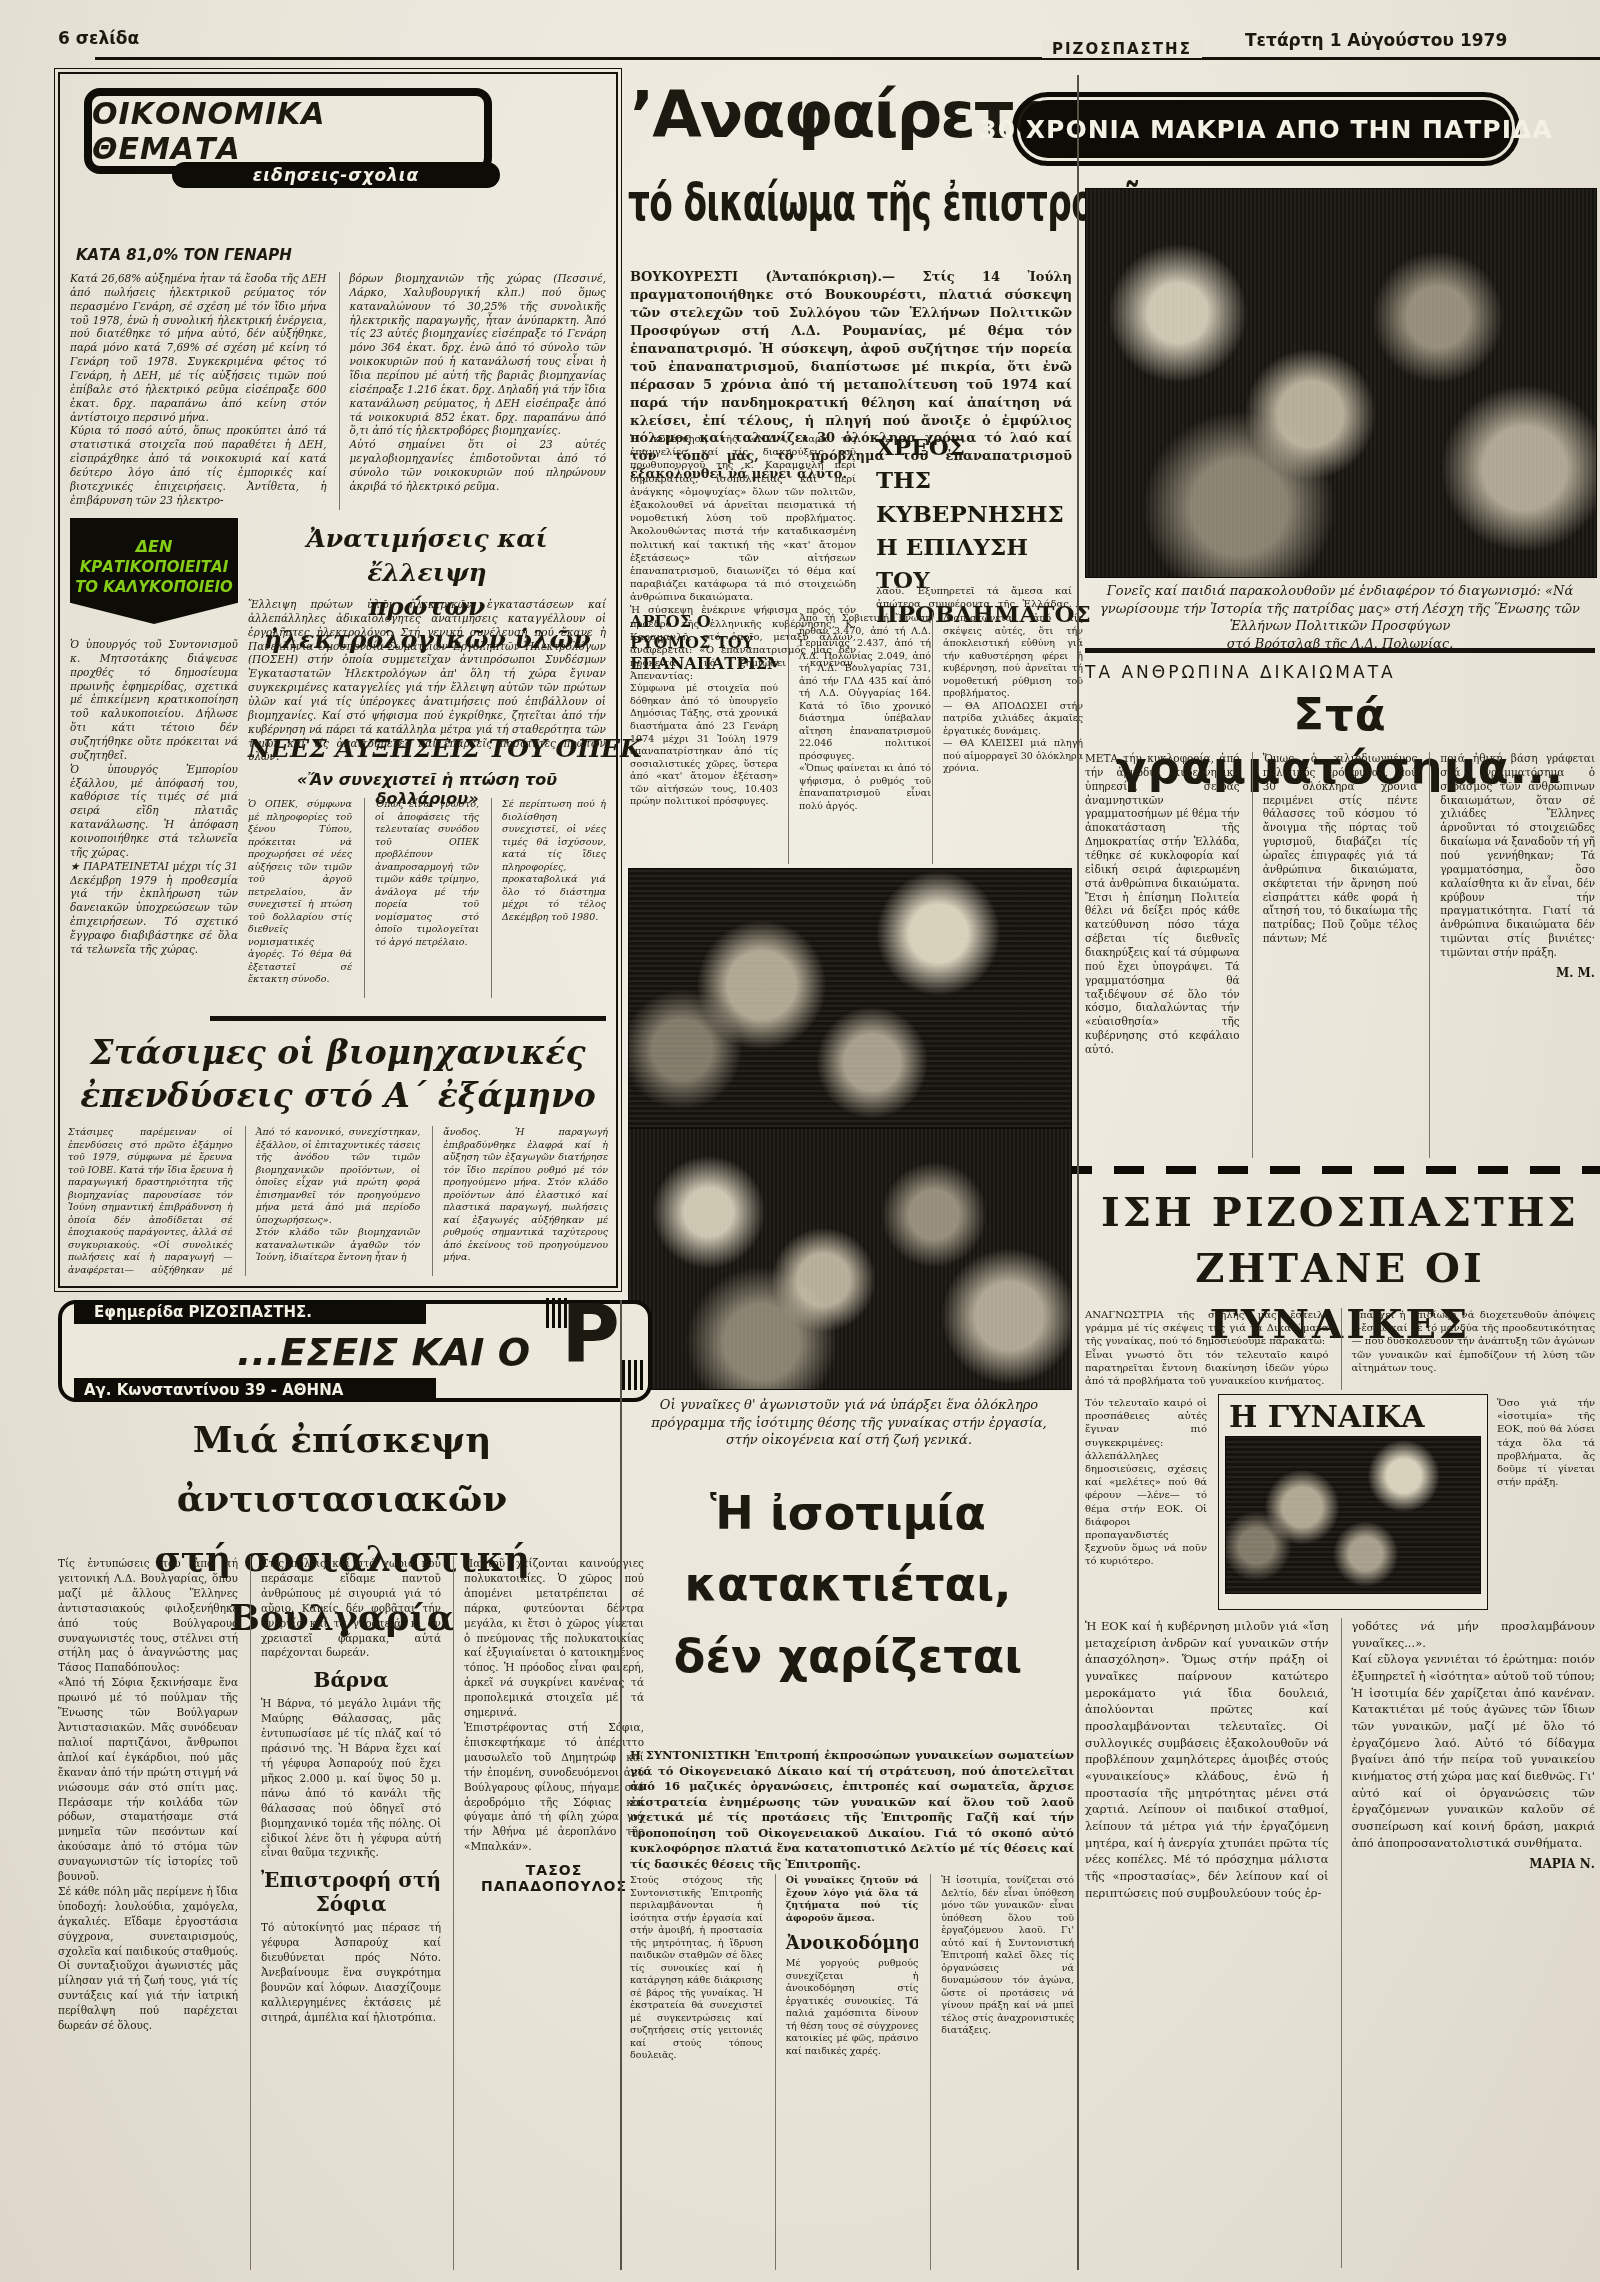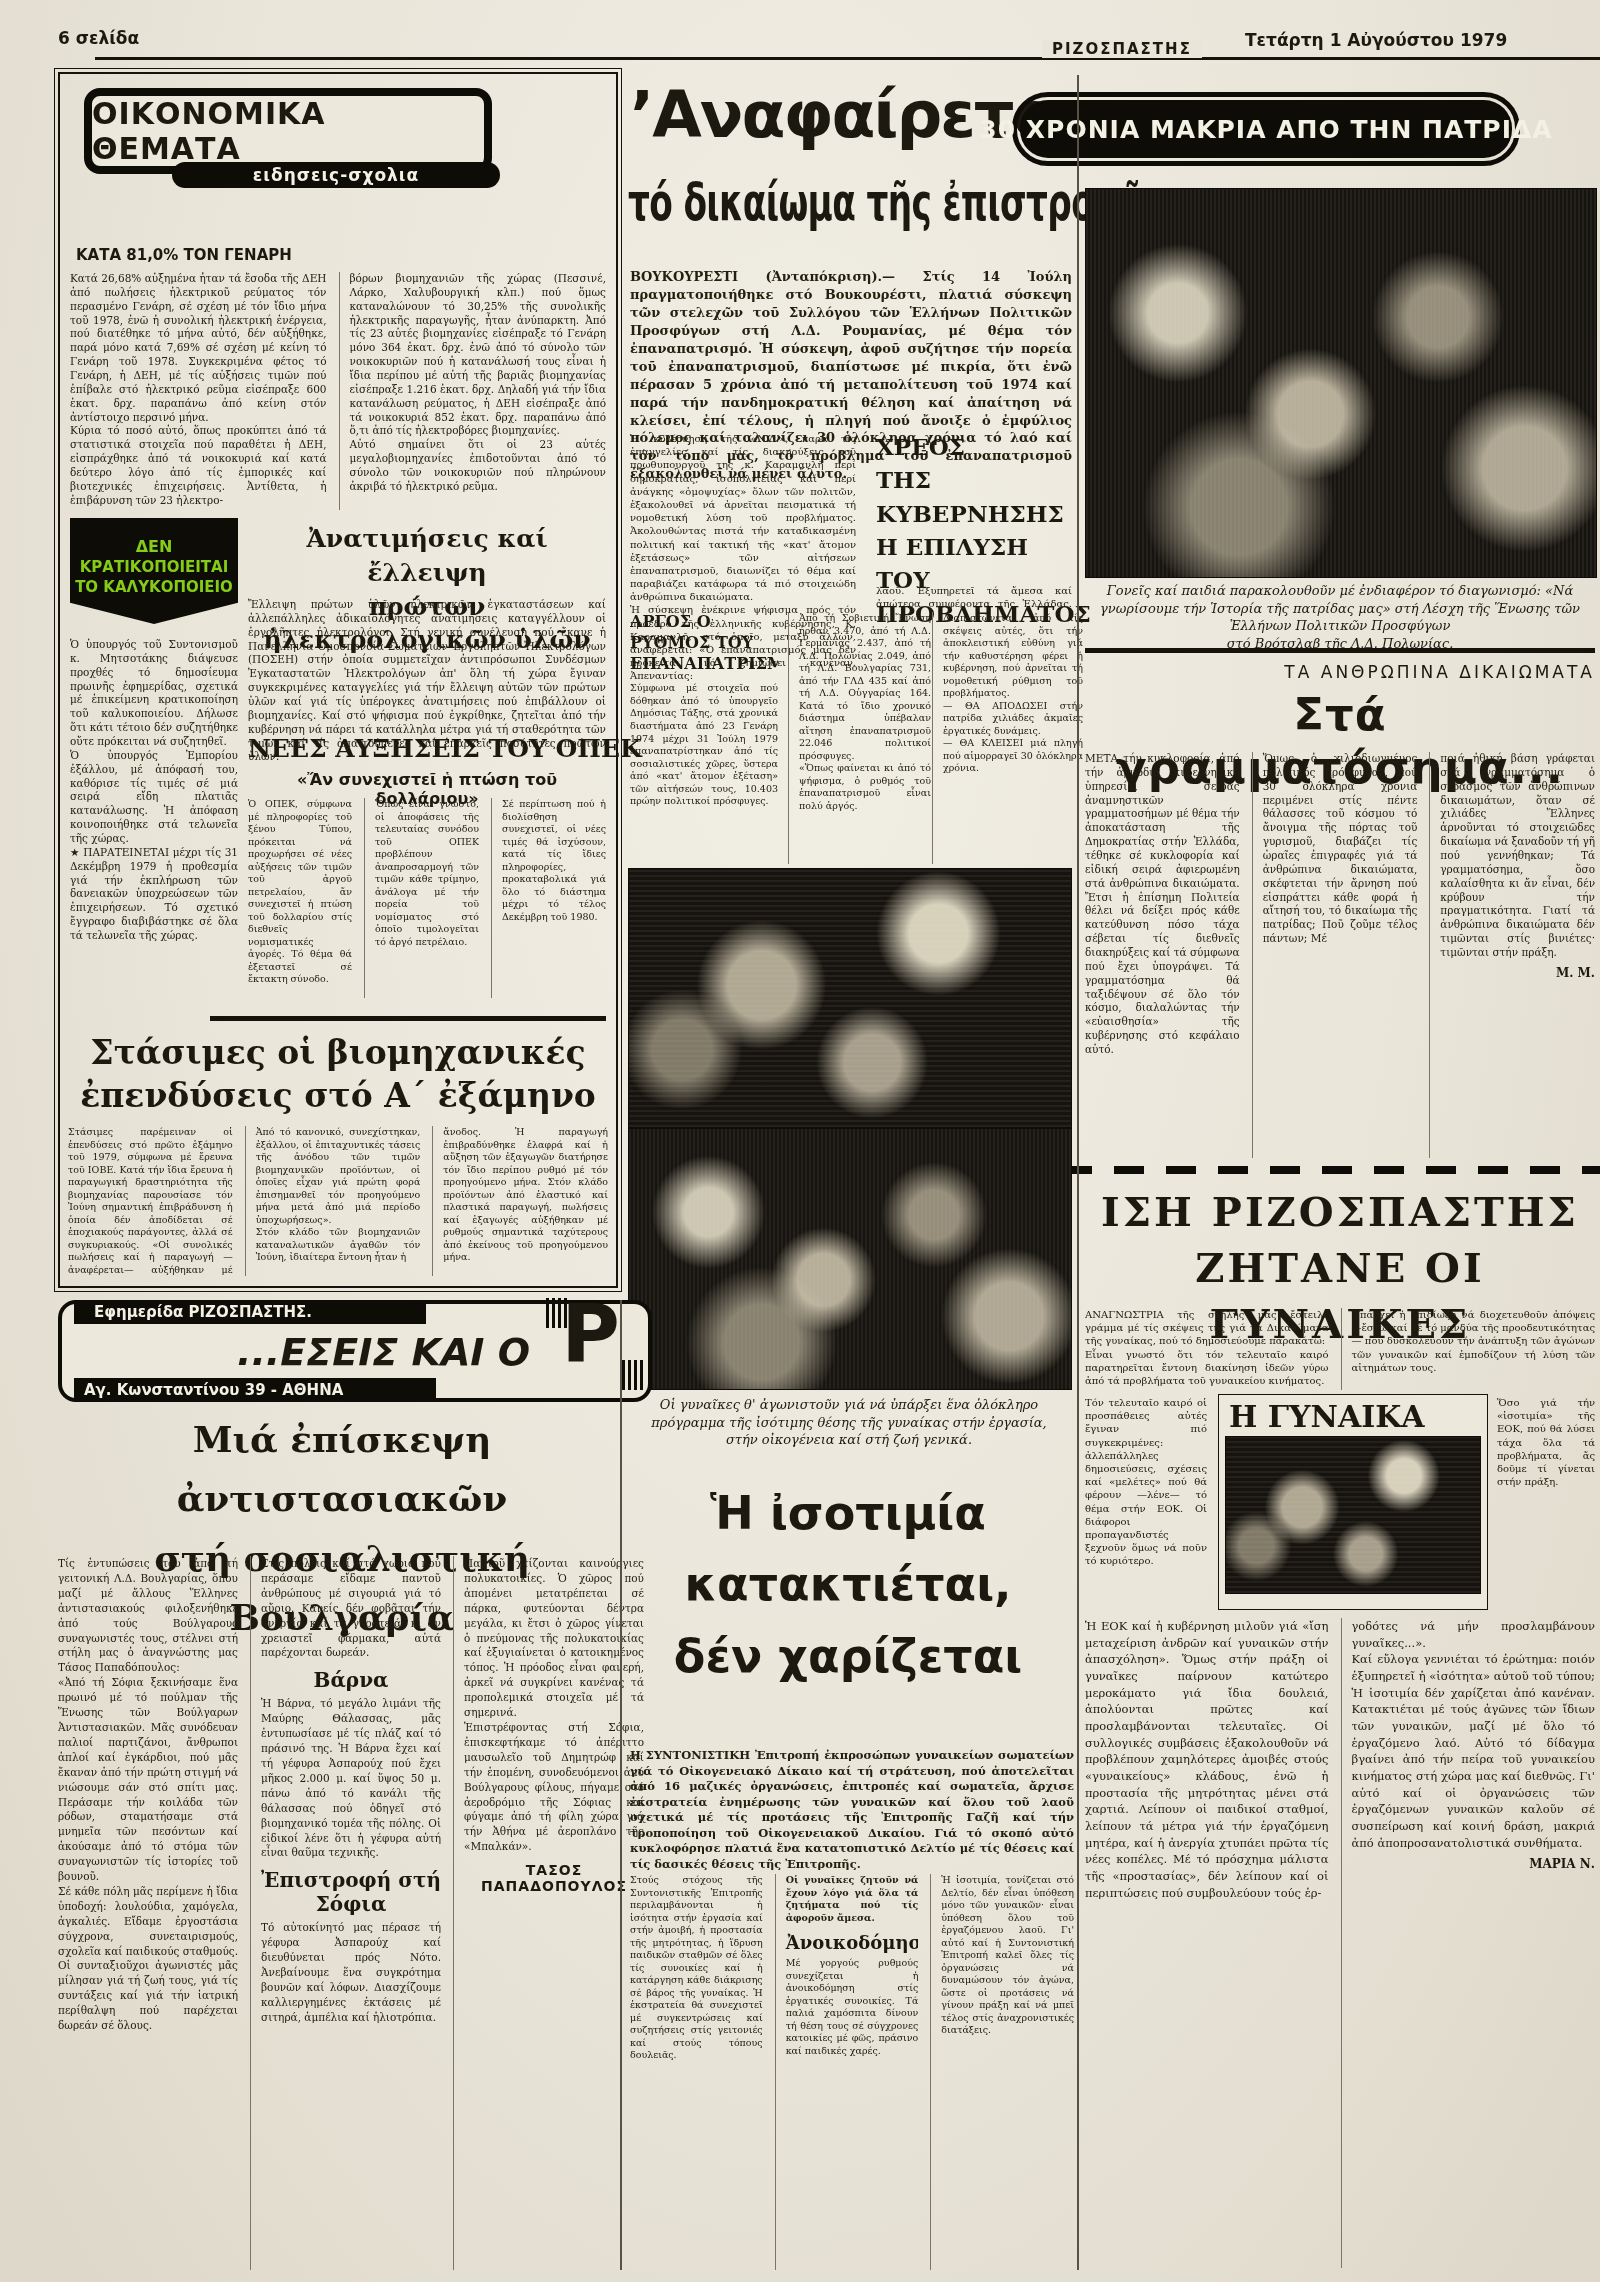--- a/index.html
+++ b/index.html
@@ -23,42 +23,42 @@
       radial-gradient(circle at 86% 72%, rgba(226,216,191,.75) 0 8%, rgba(226,216,191,0) 16%),
       radial-gradient(circle at 30% 82%, rgba(212,202,177,.6) 0 10%, rgba(212,202,177,0) 20%),
       repeating-linear-gradient(90deg, rgba(255,255,255,.05) 0 2px, rgba(0,0,0,.07) 2px 4px);}
   .photo.v2{background-image:
       radial-gradient(circle at 70% 25%, rgba(236,229,206,.9) 0 8%, rgba(236,229,206,0) 17%),
       radial-gradient(circle at 30% 45%, rgba(215,205,180,.8) 0 10%, rgba(215,205,180,0) 19%),
       radial-gradient(circle at 55% 75%, rgba(228,218,193,.7) 0 9%, rgba(228,218,193,0) 18%),
       radial-gradient(circle at 12% 70%, rgba(200,190,165,.6) 0 7%, rgba(200,190,165,0) 14%),
       repeating-linear-gradient(0deg, rgba(255,255,255,.05) 0 2px, rgba(0,0,0,.08) 2px 5px);}
   .caption{font-style:italic;font-size:13px;line-height:1.35;text-align:center;white-space:pre-line;}
-  .kicker{font-family:"DejaVu Sans",sans-serif;letter-spacing:3px;font-size:17px;text-align:right;}
+  .kicker{font-family:"DejaVu Sans",sans-serif;letter-spacing:3px;font-size:17px;text-align:left;}
   .badge-outer{border:5px solid #0e0c07;border-radius:36px;padding:3px;}
   .badge-inner{background:#0e0c07;color:#f3f0e4;border-radius:28px;height:100%;
     display:flex;align-items:center;justify-content:center;
     font-family:"DejaVu Sans",sans-serif;font-weight:bold;font-size:25px;letter-spacing:1px;white-space:nowrap;}
   .blackbar{background:#0e0c07;color:#f3f0e4;display:flex;align-items:center;
     font-family:"DejaVu Sans",sans-serif;font-weight:bold;}
   .subhead-inline{font-family:"DejaVu Serif",serif;font-weight:bold;font-size:18px;text-align:center;margin:8px 0 4px 0;}
   .byline{font-family:"DejaVu Sans",sans-serif;font-weight:bold;font-size:14px;text-align:center;margin-top:8px;letter-spacing:1px;}
   .sig{text-align:right;font-weight:bold;font-size:12px;margin-top:6px;}
 </style>
 </head>
 <body>
 
 <div class="sheet">
 
   <div class="abs hx" style="left:58px;top:28px;font-size:17px;">6 σελίδα</div>
   <div class="abs rule" style="left:95px;top:57px;width:1505px;height:3px;"></div>
   <div class="abs hx" style="left:1042px;top:40px;font-size:15px;letter-spacing:2px;background:#e9e5d9;padding:0 10px;z-index:2;">ΡΙΖΟΣΠΑΣΤΗΣ</div>
   <div class="abs hx" style="left:1245px;top:30px;font-size:17px;">Τετάρτη 1 Αὐγούστου 1979</div>
 
-  <div class="abs" style="left:58px;top:72px;width:556px;height:1212px;border:2px solid #16130c;outline:1px solid #16130c;outline-offset:3px;">
+  <div class="abs" style="left:58px;top:72px;width:556px;height:1212px;border:2px solid #16130c;outline:1px solid #16130c;outline-offset:3px;font-style:italic;">
     <div class="abs" style="left:24px;top:14px;width:392px;height:70px;border:8px solid #0e0c07;border-radius:16px;display:flex;align-items:center;justify-content:center;z-index:1;background:#ece8dc;">
       <span class="hx" style="font-size:30px;letter-spacing:1px;">ΟΙΚΟΝΟΜΙΚΑ ΘΕΜΑΤΑ</span>
     </div>
     <div class="abs blackbar" style="left:112px;top:88px;width:328px;height:26px;border-radius:13px;justify-content:center;font-size:17px;letter-spacing:1px;z-index:2;">
       <span>ειδησεις-σχολια</span>
     </div>
     <div class="abs hx" style="left:16px;top:172px;font-size:15px;">ΚΑΤΑ 81,0% ΤΟΝ ΓΕΝΑΡΗ</div>
     <div class="abs cols ruled" style="left:10px;top:198px;width:536px;height:238px;">
       <div class="bt">Κατά 26,68% αὐξημένα ἦταν τά ἔσοδα τῆς ΔΕΗ ἀπό πωλήσεις ἠλεκτρικοῦ ρεύματος τόν περασμένο Γενάρη, σέ σχέση μέ τόν ἴδιο μήνα τοῦ 1978, ἐνῶ ἡ συνολική ἠλεκτρική ἐνέργεια, πού διατέθηκε τό μήνα αὐτό, δέν αὐξήθηκε, παρά μόνο κατά 7,69% σέ σχέση μέ κείνη τό Γενάρη τοῦ 1978. Συγκεκριμένα φέτος τό Γενάρη, ἡ ΔΕΗ, μέ τίς αὐξήσεις τιμῶν πού ἐπίβαλε στό ἠλεκτρικό ρεῦμα εἰσέπραξε 600 ἑκατ. δρχ. παραπάνω ἀπό κείνη στόν ἀντίστοιχο περσινό μήνα.
 Κύρια τό ποσό αὐτό, ὅπως προκύπτει ἀπό τά στατιστικά στοιχεῖα πού παραθέτει ἡ ΔΕΗ, εἰσπράχθηκε ἀπό τά νοικοκυριά καί κατά δεύτερο λόγο ἀπό τίς ἐμπορικές καί βιοτεχνικές ἐπιχειρήσεις. Ἀντίθετα, ἡ ἐπιβάρυνση τῶν 23 ἠλεκτρο-</div>

